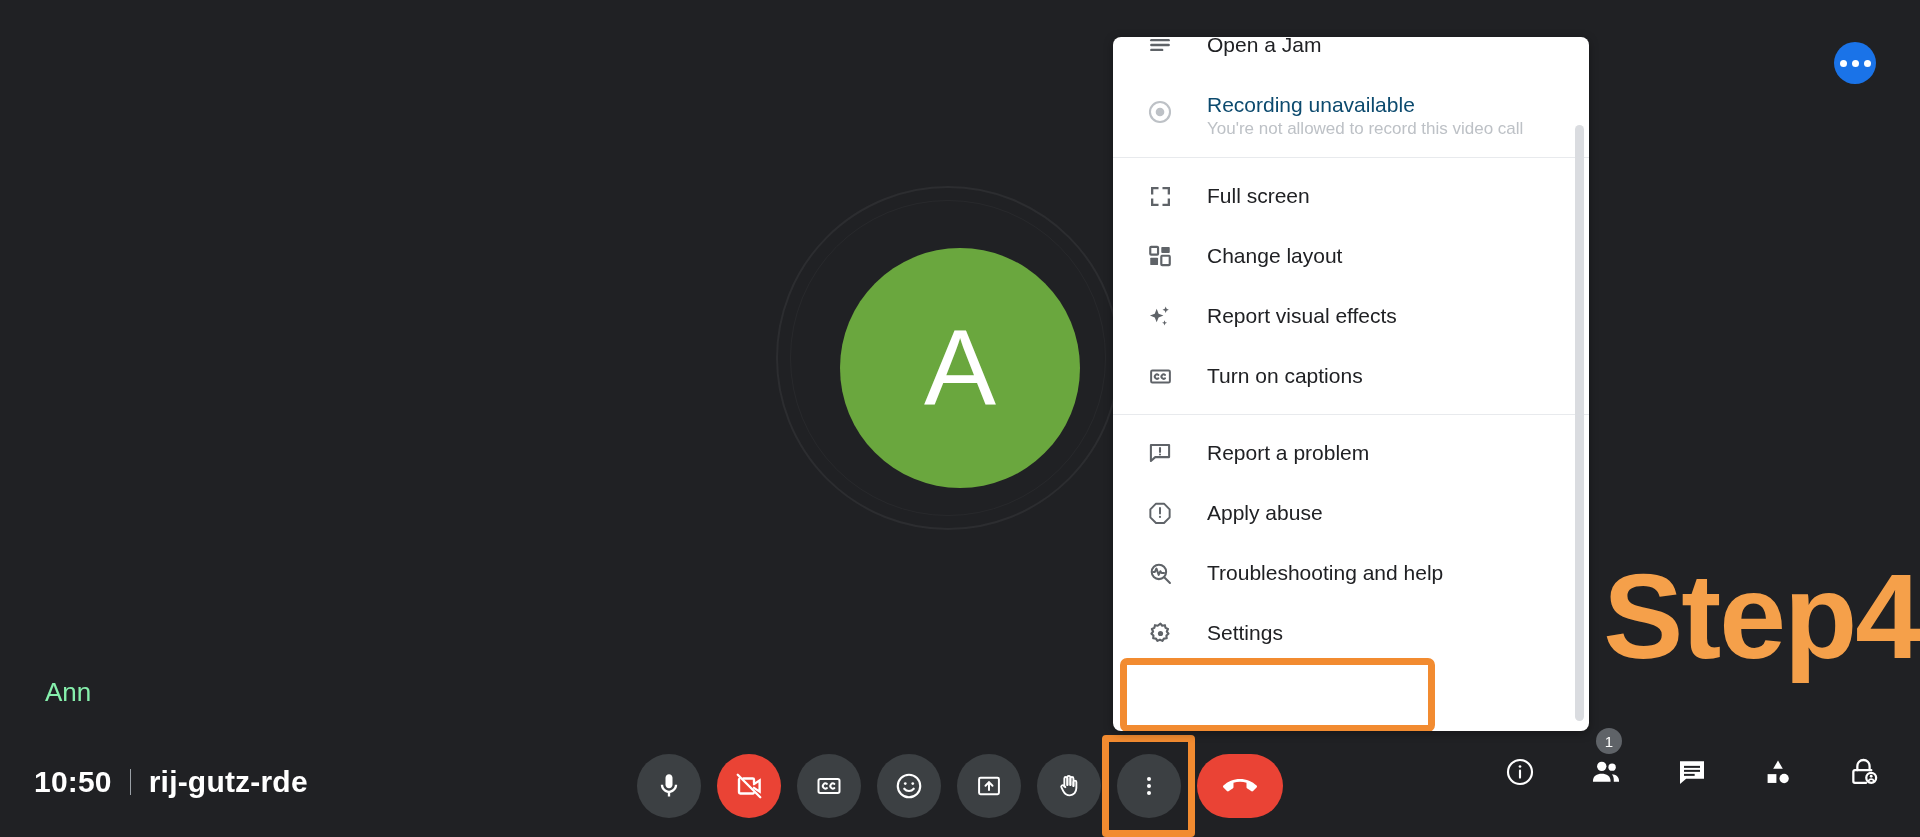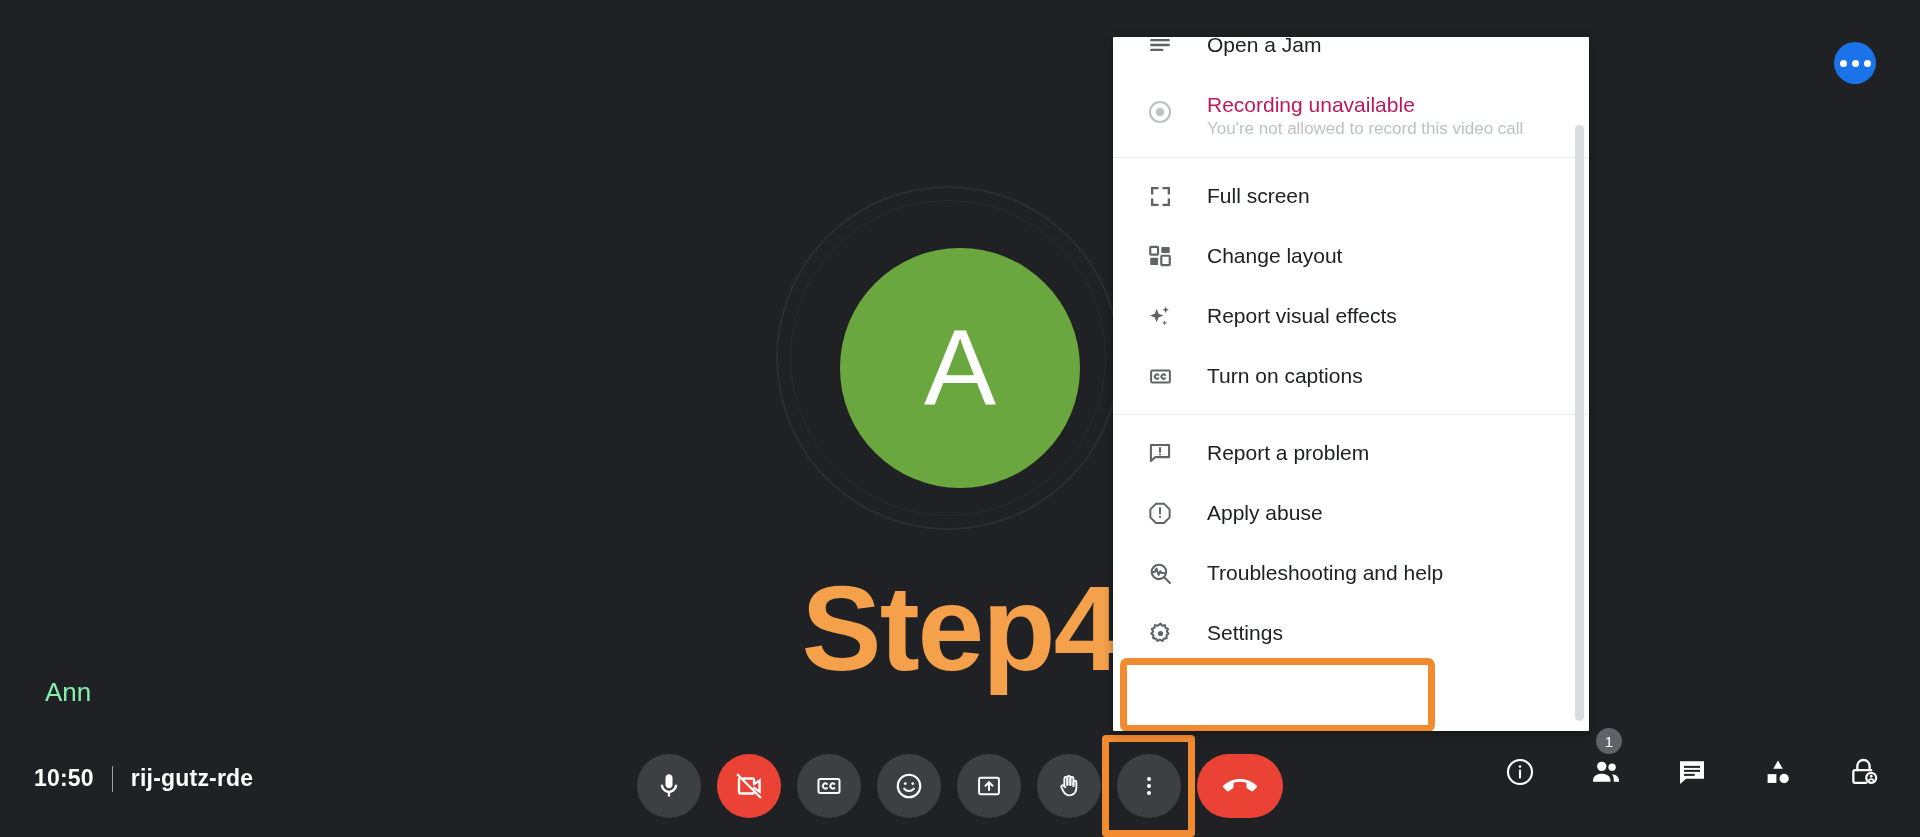--- a/index.html
+++ b/index.html
@@ -47,23 +47,23 @@
   .avatar-letter {
     color: #ffffff;
     font-size: 108px;
     font-weight: 400;
     line-height: 1;
     letter-spacing: 0;
     user-select: none;
   }
   .step-label {
     position: absolute;
-    left: 0; top: 568px;
+    left: 0; top: 556px;
     width: 1920px;
-    text-align: center;
+    text-align: right;
     color: #f5a04a;
     font-size: 120px;
     font-weight: 700;
     line-height: 1;
     letter-spacing: -2px;
   }
   .participant-name {
     position: absolute;
     left: 45px; top: 677px;
     color: #86efac;
@@ -71,21 +71,21 @@
     font-weight: 400;
   }
 
   
   .meeting-info {
     position: absolute;
     left: 34px; top: 765px;
     display: flex;
     align-items: center;
     color: #ffffff;
-    font-size: 23px;
+    font-size: 30px;
     font-weight: 700;
     letter-spacing: 0.2px;
   }
   .meeting-info .divider {
     display: inline-block;
     width: 1px; height: 26px;
     background: #9aa0a6;
     margin: 0 18px;
   }
 
@@ -163,21 +163,21 @@
     width: 7px; height: 7px; border-radius: 50%;
     background: #ffffff; display: block;
   }
 
   
   .menu {
     position: absolute;
     left: 1113px; top: 37px;
     width: 476px; height: 694px;
     background: #ffffff;
-    border-radius: 1px;
+    border-radius: 8px;
     box-shadow: 0 2px 10px rgba(0,0,0,0.35);
     overflow: hidden;
   }
   .menu-scroll {
     position: absolute;
     inset: 0;
     overflow: hidden;
   }
   .menu-inner {
     position: absolute;
@@ -203,21 +203,21 @@
     font-size: 21px;
     font-weight: 400;
     white-space: nowrap;
   }
   .menu-item.disabled .mi-icon { color: #bdc1c6; }
   .menu-item.two-line {
     height: 74px;
     align-items: center;
   }
   .mi-stack { margin-left: 27px; display: flex; flex-direction: column; gap: 2px; }
-  .mi-stack .mi-title { color: #be185d; font-size: 21px; margin-top: 8px; }
+  .mi-stack .mi-title { color: #0c4a6e; font-size: 21px; margin-top: 8px; }
   .mi-stack .mi-sub { color: #bdc1c6; font-size: 17px; }
   .menu-sep {
     height: 1px;
     background: #e8eaed;
     margin: 8px 0;
   }
   .menu-scrollbar {
     position: absolute;
     right: 5px; top: 88px;
     width: 9px; height: 596px;

